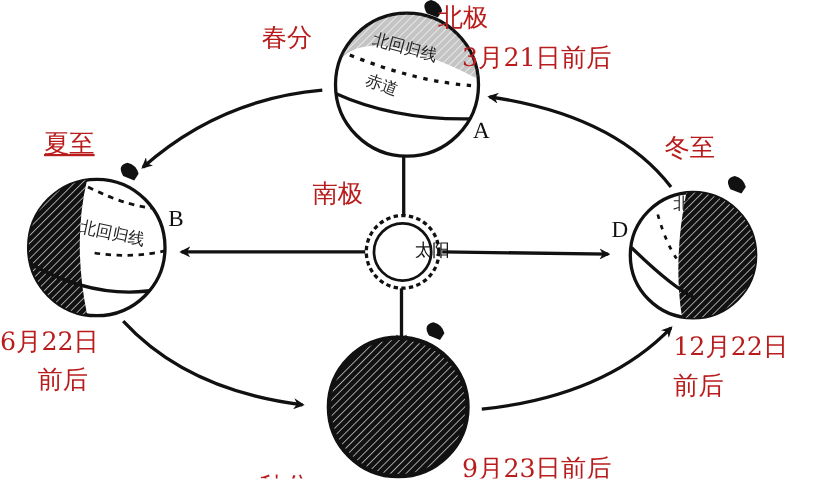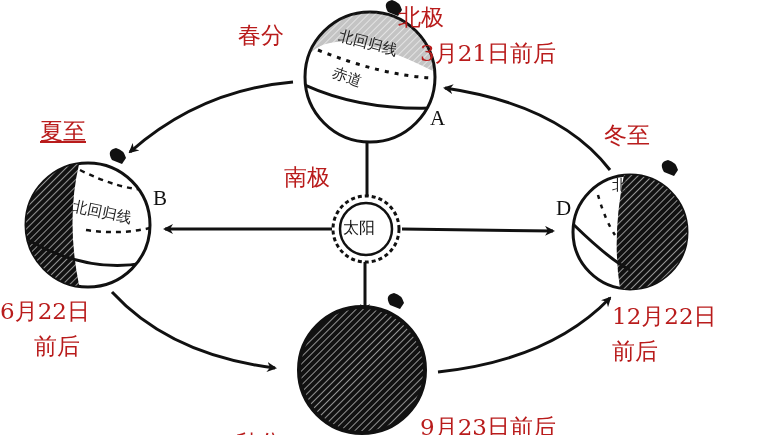--- a/index.html
+++ b/index.html
@@ -2,21 +2,21 @@
 <html><head>
 <meta charset="utf-8">
 <style>
   html, body { margin: 0; padding: 0; background: #ffffff; }
   body { width: 757px; height: 435px; position: relative; overflow: hidden;
          font-family: "DejaVu Serif", "Liberation Serif", serif; color: #111; }
   svg { position: absolute; left: 0; top: 0; }
   .lbl { position: absolute; font-size: 23px; line-height: 1; white-space: nowrap; color: #b91c1c; }
   .letter { position: absolute; font-size: 21px; font-family: "Liberation Serif", serif; line-height: 1; }
   .inner { position: absolute; font-size: 15px; line-height: 1; white-space: nowrap; color: #222; }
-  .sun-text { position: absolute; font-size: 16px; line-height: 1; white-space: nowrap; }
+  .sun-text { position: absolute; font-size: 16px; line-height: 1; white-space: nowrap; padding-left: 34px; }
 </style>
 </head>
 <body>
 
 <svg width="757" height="435" viewBox="0 0 757 435">
   <defs>
     <pattern id="hatch" width="5" height="5" patternUnits="userSpaceOnUse" patternTransform="rotate(45)">
       <rect width="5" height="5" fill="#111"></rect>
       <line x1="0" y1="0" x2="0" y2="5" stroke="#fff" stroke-width="1.1"></line>
     </pattern>

